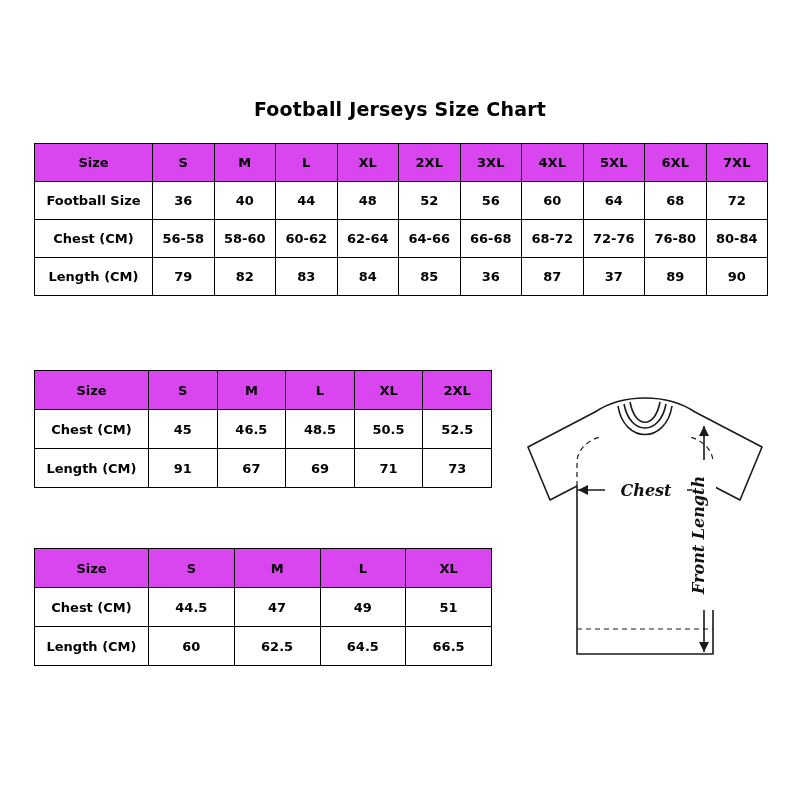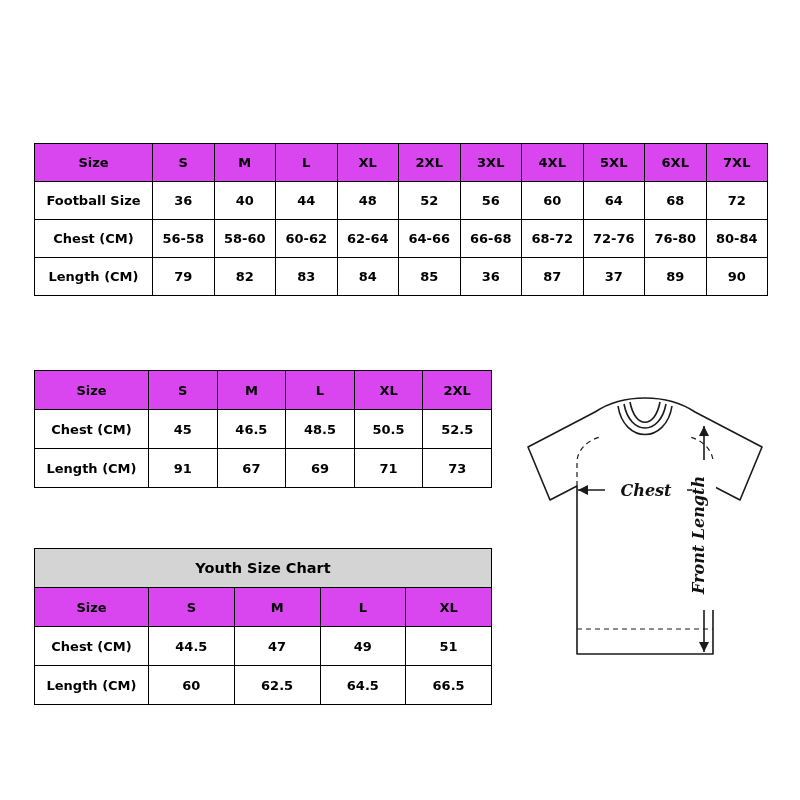--- a/index.html
+++ b/index.html
@@ -113,20 +113,21 @@
     font-weight: bold;
     font-size: 16px;
     fill: #111111;
   }
 </style>
 </head>
 <body>
 
 <div class="page">
 
+  <div class="title">Football Jerseys Size Chart</div>
 
   <div id="mens-wrap">
     <table class="size-table" id="mens-table">
       <colgroup>
         <col class="c0">
           <col class="cx">
           <col class="cx">
           <col class="cx">
           <col class="cx">
           <col class="cx">
@@ -235,23 +236,20 @@
   <div id="youth-wrap">
     <table class="size-table" id="youth-table">
       <colgroup>
         <col class="c0">
           <col class="cx">
           <col class="cx">
           <col class="cx">
           <col class="cx">
       </colgroup>
       <tbody>
-        <tr class="caption-row">
-          <td colspan="5">Youth Size Chart</td>
-        </tr>
         <tr class="header-row">
           <td class="row-label">Size</td>
           <td>S</td>
           <td>M</td>
           <td>L</td>
           <td>XL</td>
         </tr>
         <tr>
           <td class="row-label">Chest (CM)</td>
           <td>44.5</td>

